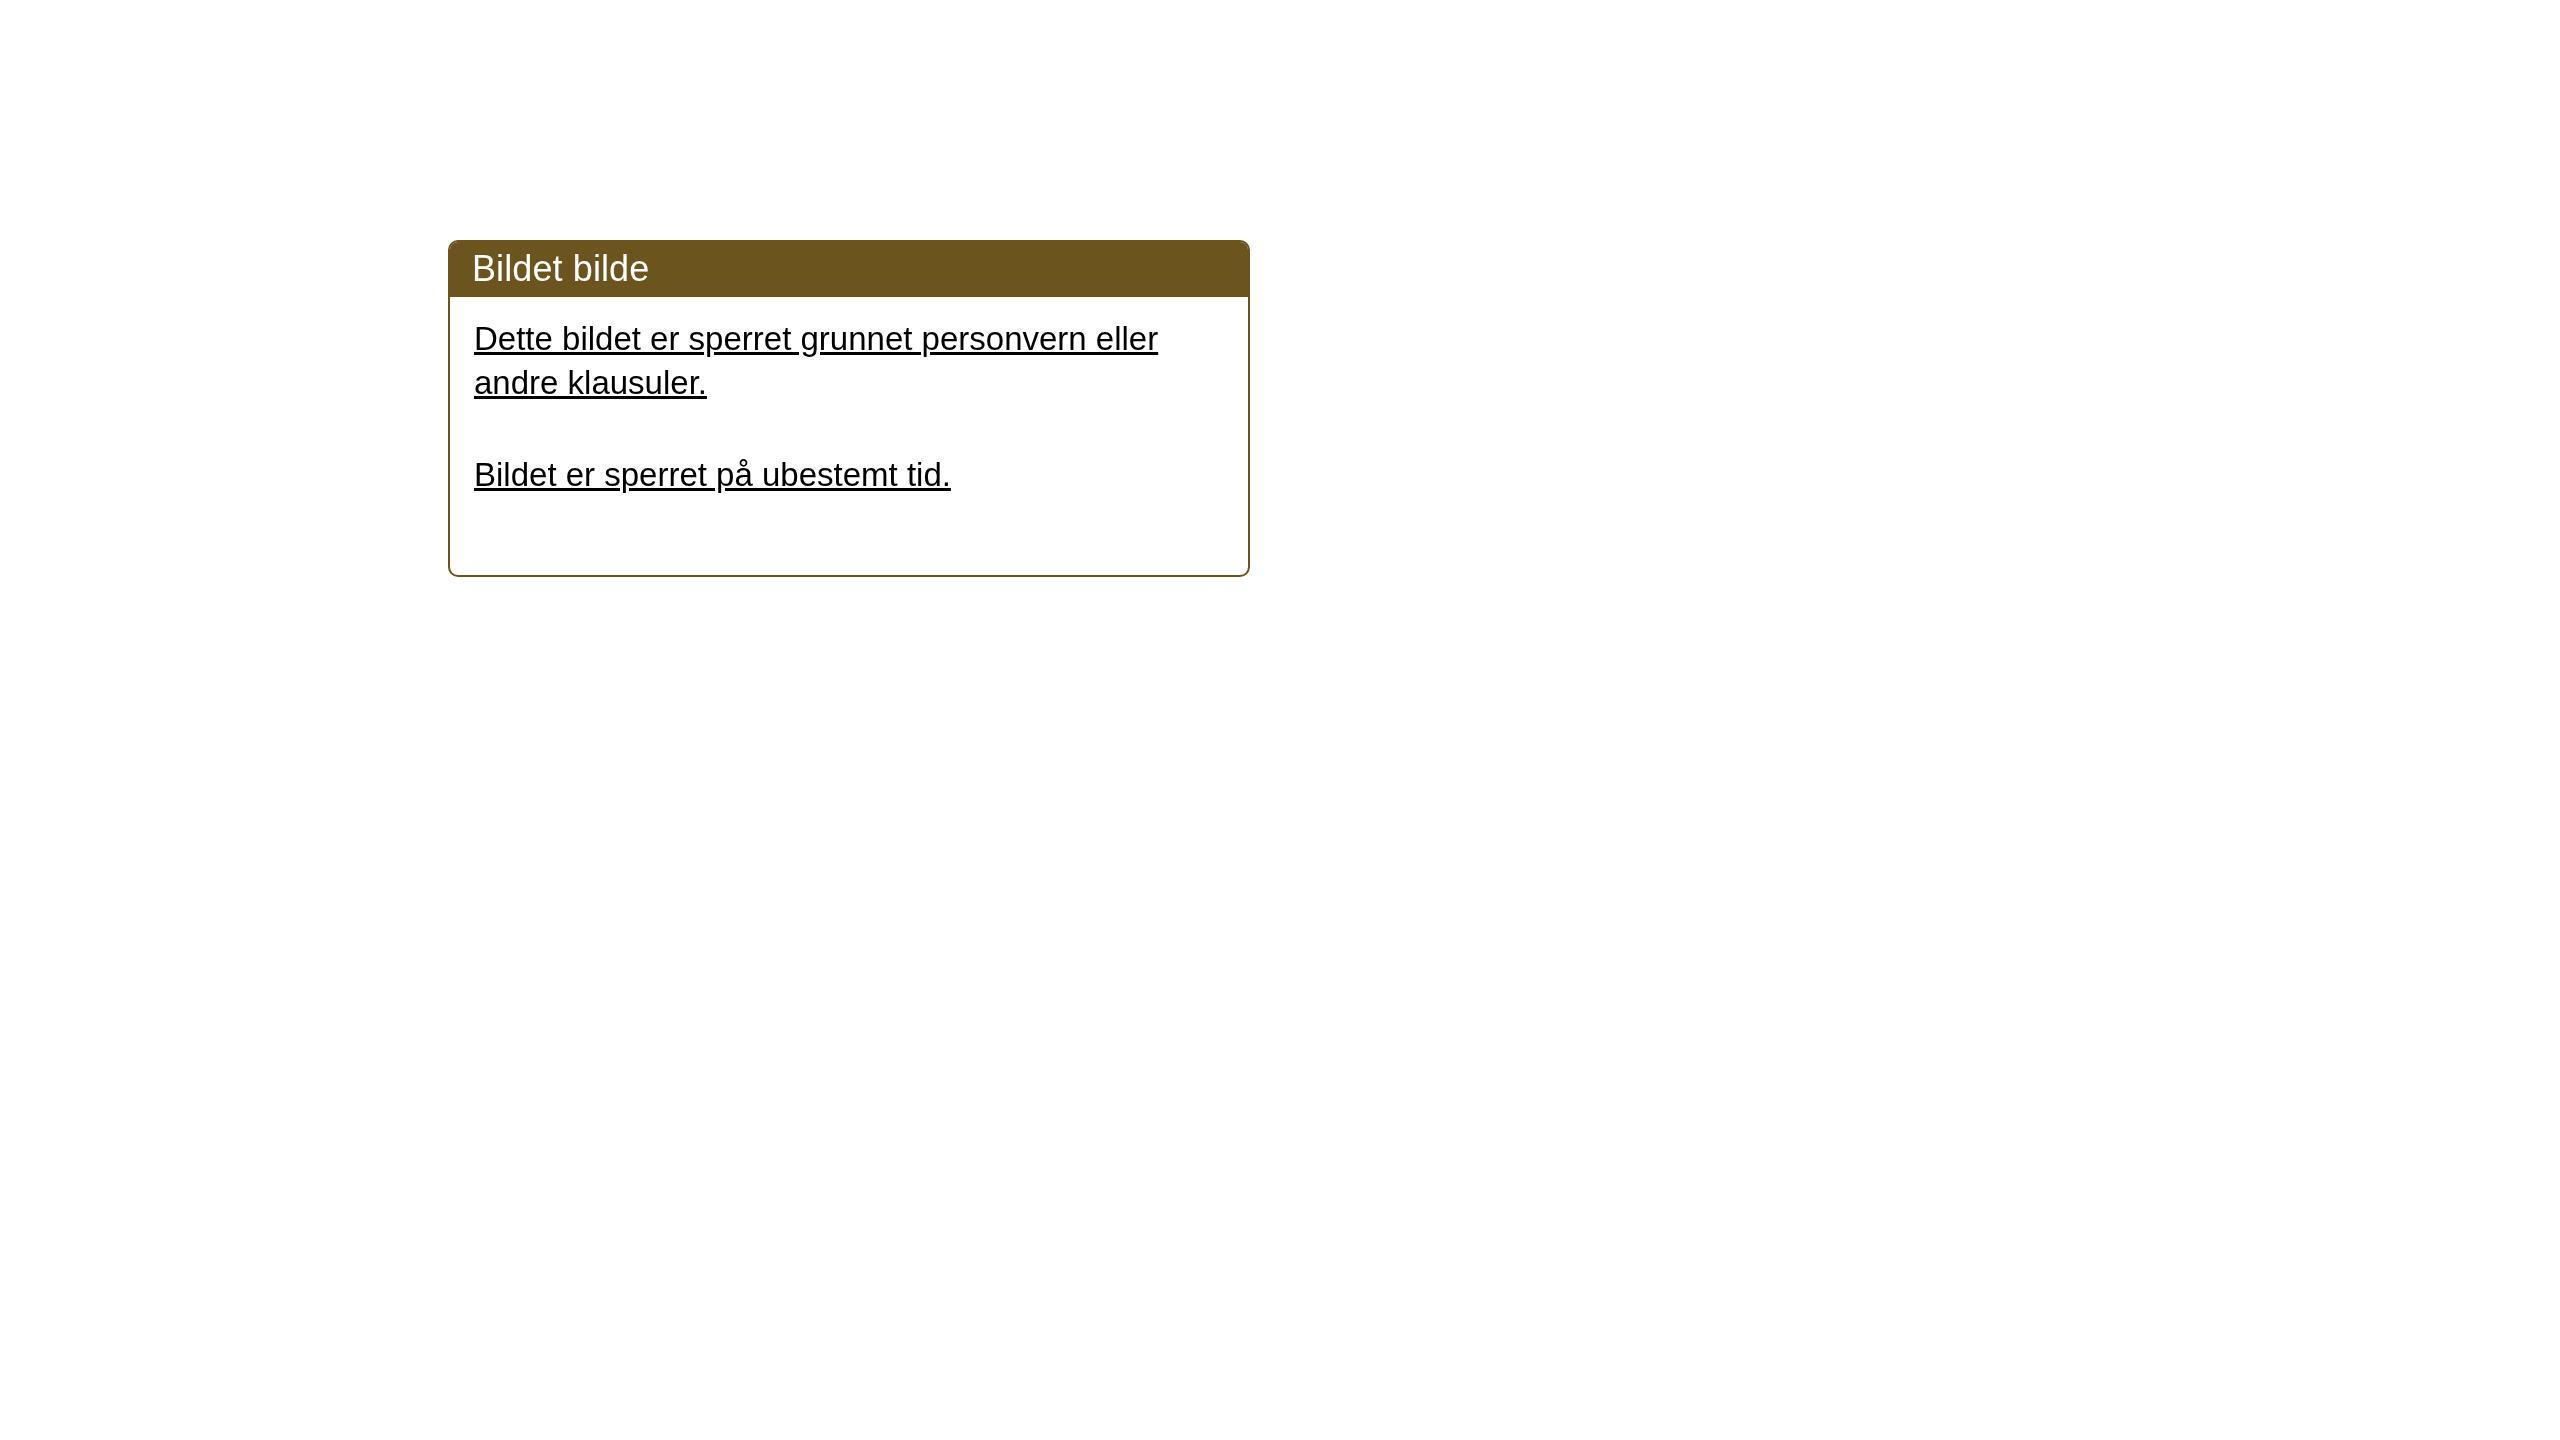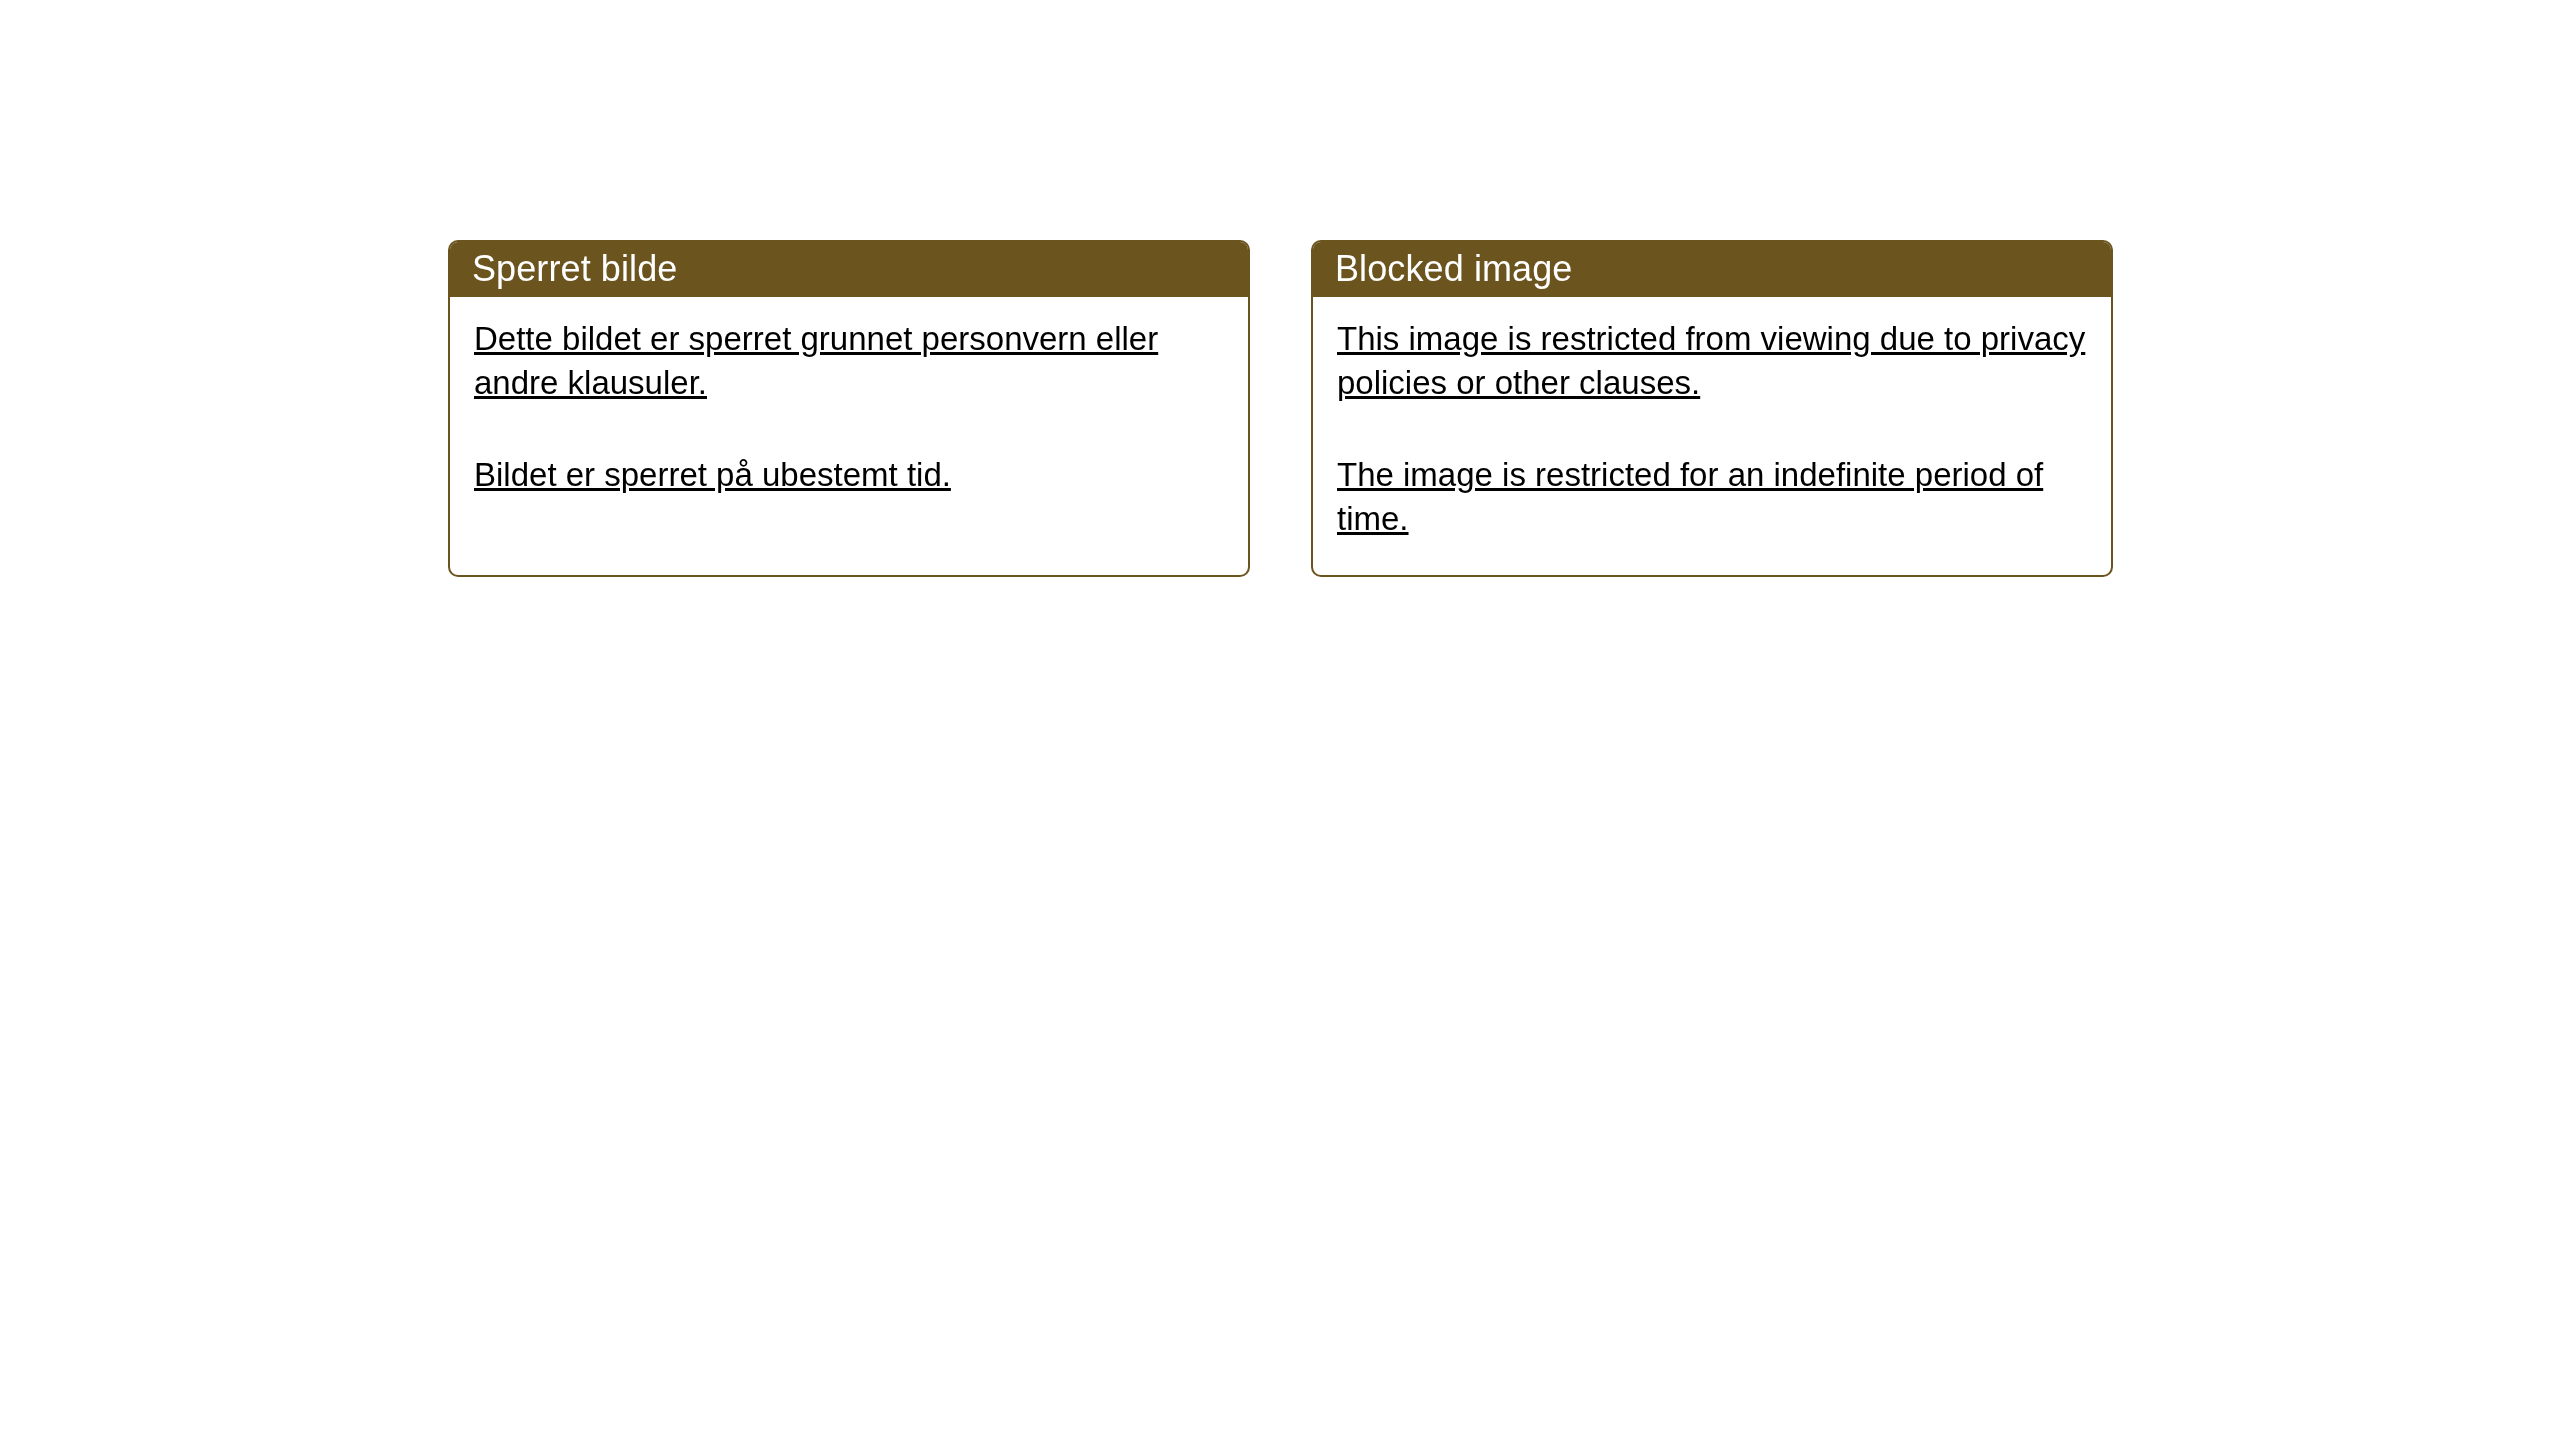--- a/index.html
+++ b/index.html
@@ -77,31 +77,22 @@
     margin-top: 48px;
   }
 </style>
 </head>
 <body>
 
 <div class="notice-area">
 
   <section class="notice-card">
     <div class="notice-card-header">
-      <h2 class="notice-card-title">Sperret bilde</h2>
+      <h2 class="notice-card-title">Bildet bilde</h2>
     </div>
     <div class="notice-card-body">
       <p class="notice-paragraph">Dette bildet er sperret grunnet personvern eller andre klausuler.</p>
       <p class="notice-paragraph">Bildet er sperret på ubestemt tid.</p>
     </div>
   </section>
 
-  <section class="notice-card">
-    <div class="notice-card-header">
-      <h2 class="notice-card-title">Blocked image</h2>
-    </div>
-    <div class="notice-card-body">
-      <p class="notice-paragraph">This image is restricted from viewing due to privacy policies or other clauses.</p>
-      <p class="notice-paragraph">The image is restricted for an indefinite period of time.</p>
-    </div>
-  </section>
 
 </div>
 
 </body></html>

